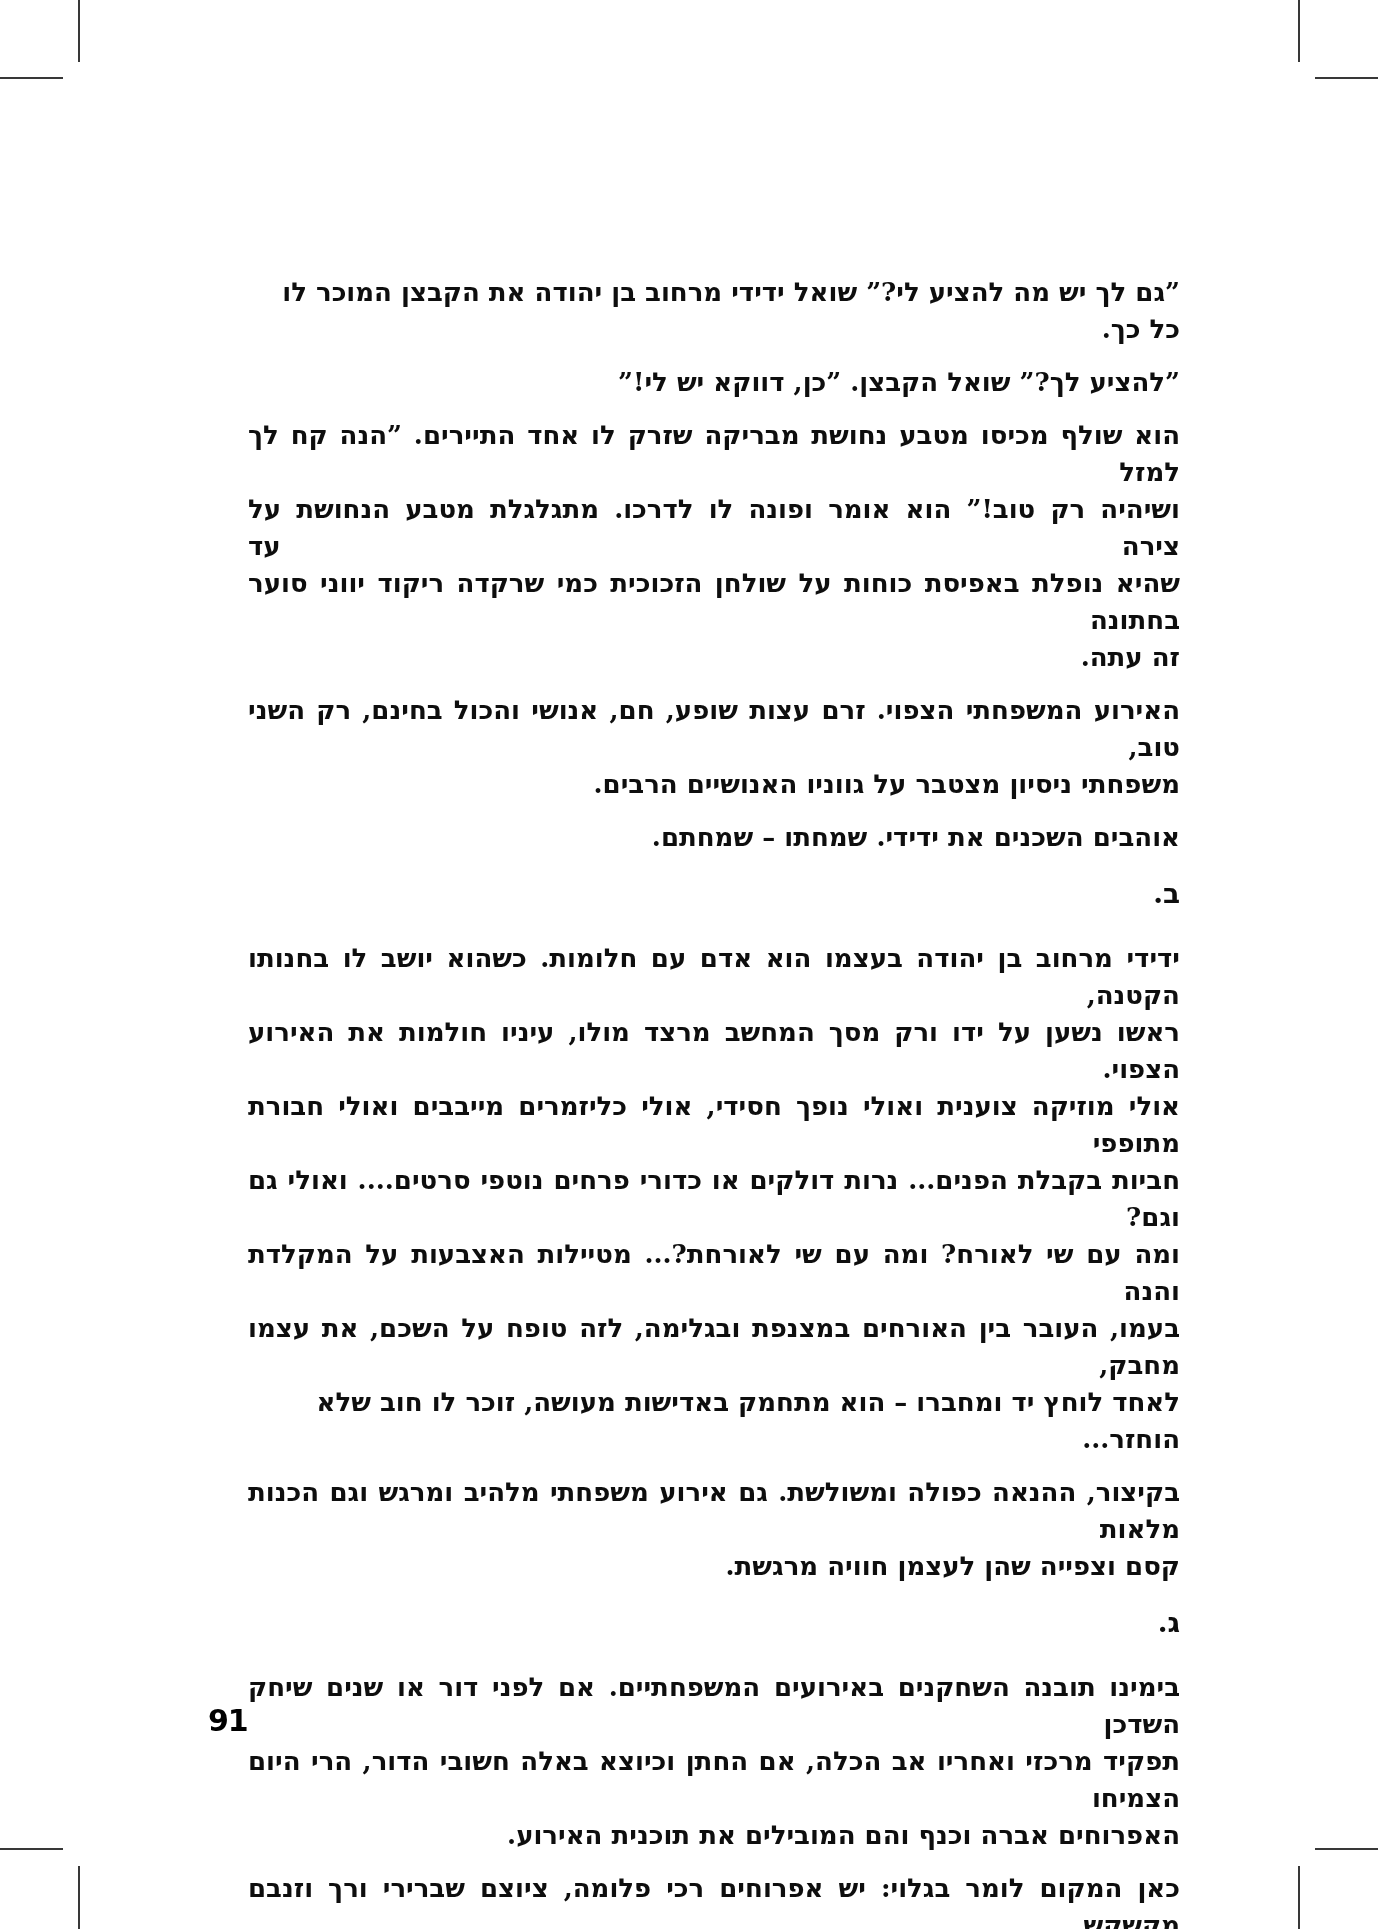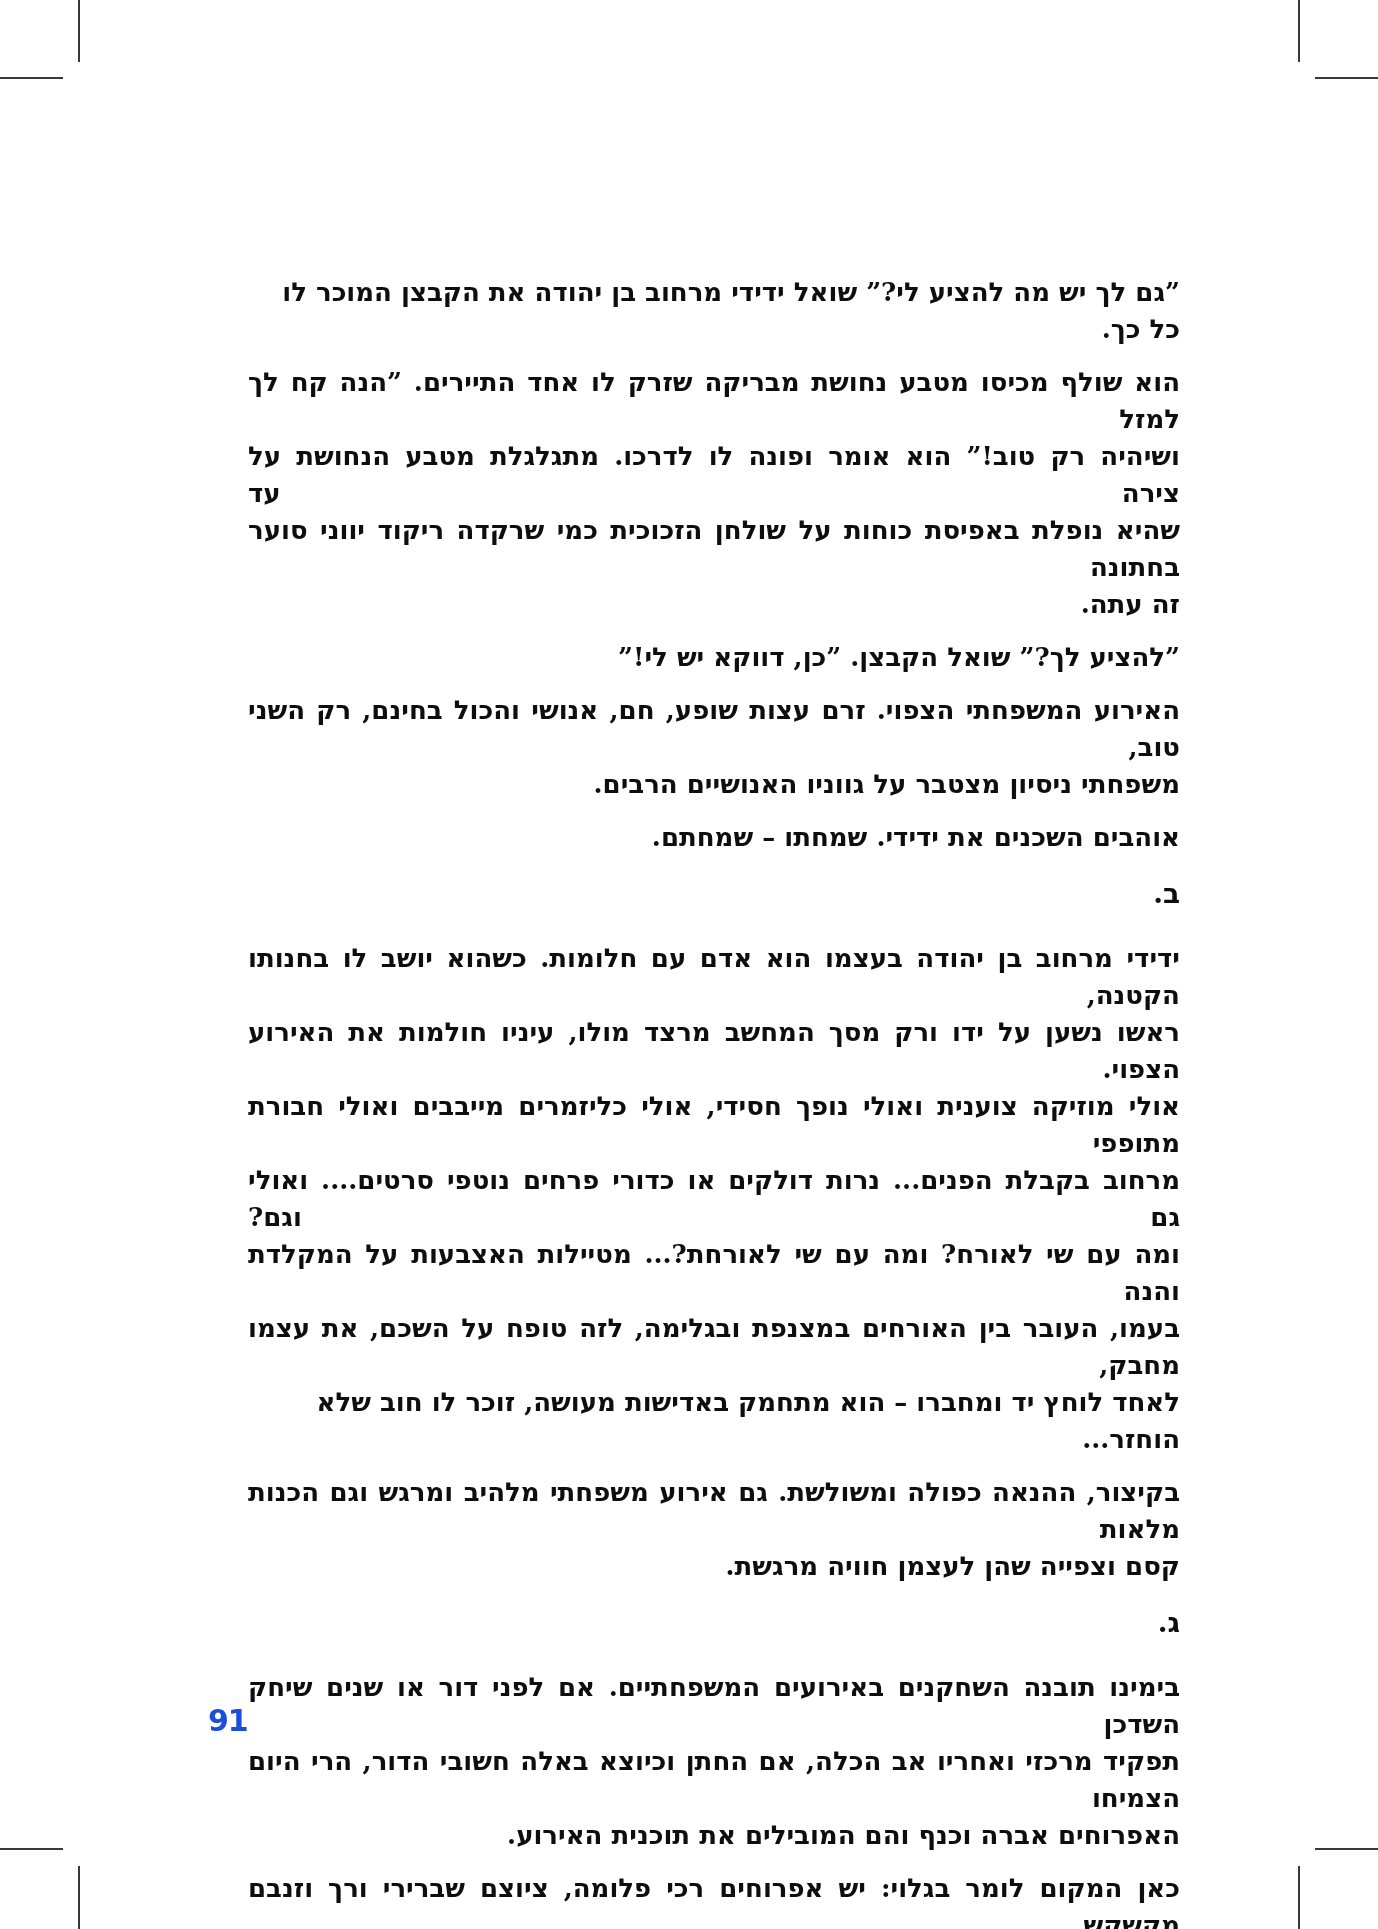--- a/index.html
+++ b/index.html
@@ -61,62 +61,62 @@
   
   #page-number {
     position: absolute;
     left: 208px;
     top: 1705px;
     direction: ltr;
     font-family: "DejaVu Sans", sans-serif;
     font-weight: 700;
     font-size: 30px;
     line-height: 32px;
-    color: #1d4ed8;
+    color: #000000;
     letter-spacing: -1px;
   }
 </style>
 </head>
 <body>
 
 <div class="crop tl-v"></div>
 <div class="crop tl-h"></div>
 <div class="crop tr-v"></div>
 <div class="crop tr-h"></div>
 <div class="crop bl-h"></div>
 <div class="crop bl-v"></div>
 <div class="crop br-h"></div>
 <div class="crop br-v"></div>
 
 <div id="text-block">
     <div class="para">
       <div class="line last">”גם לך יש מה להציע לי?” שואל ידידי מרחוב בן יהודה את הקבצן המוכר לו כל כך.</div>
     </div>
     <div class="para">
+      <div class="line last">”להציע לך?” שואל הקבצן. ”כן, דווקא יש לי!”</div>
+    </div>
+    <div class="para">
       <div class="line just">הוא שולף מכיסו מטבע נחושת מבריקה שזרק לו אחד התיירים. ”הנה קח לך למזל</div>
       <div class="line just">ושיהיה רק טוב!” הוא אומר ופונה לו לדרכו. מתגלגלת מטבע הנחושת על צירה עד</div>
       <div class="line just">שהיא נופלת באפיסת כוחות על שולחן הזכוכית כמי שרקדה ריקוד יווני סוער בחתונה</div>
       <div class="line last">זה עתה.</div>
-    </div>
-    <div class="para">
-      <div class="line last">”להציע לך?” שואל הקבצן. ”כן, דווקא יש לי!”</div>
     </div>
     <div class="para">
       <div class="line just">האירוע המשפחתי הצפוי. זרם עצות שופע, חם, אנושי והכול בחינם, רק השני טוב,</div>
       <div class="line last">משפחתי ניסיון מצטבר על גווניו האנושיים הרבים.</div>
     </div>
     <div class="para">
       <div class="line last">אוהבים השכנים את ידידי. שמחתו – שמחתם.</div>
     </div>
     <div class="heading">ב.</div>
     <div class="para">
       <div class="line just">ידידי מרחוב בן יהודה בעצמו הוא אדם עם חלומות. כשהוא יושב לו בחנותו הקטנה,</div>
       <div class="line just">ראשו נשען על ידו ורק מסך המחשב מרצד מולו, עיניו חולמות את האירוע הצפוי.</div>
       <div class="line just">אולי מוזיקה צוענית ואולי נופך חסידי, אולי כליזמרים מייבבים ואולי חבורת מתופפי</div>
-      <div class="line just">מרחוב בקבלת הפנים... נרות דולקים או כדורי פרחים נוטפי סרטים.... ואולי גם וגם?</div>
+      <div class="line just">חביות בקבלת הפנים... נרות דולקים או כדורי פרחים נוטפי סרטים.... ואולי גם וגם?</div>
       <div class="line just">ומה עם שי לאורח? ומה עם שי לאורחת?... מטיילות האצבעות על המקלדת והנה</div>
       <div class="line just">בעמו, העובר בין האורחים במצנפת ובגלימה, לזה טופח על השכם, את עצמו מחבק,</div>
       <div class="line last">לאחד לוחץ יד ומחברו – הוא מתחמק באדישות מעושה, זוכר לו חוב שלא הוחזר...</div>
     </div>
     <div class="para">
       <div class="line just">בקיצור, ההנאה כפולה ומשולשת. גם אירוע משפחתי מלהיב ומרגש וגם הכנות מלאות</div>
       <div class="line last">קסם וצפייה שהן לעצמן חוויה מרגשת.</div>
     </div>
     <div class="heading">ג.</div>
     <div class="para">

